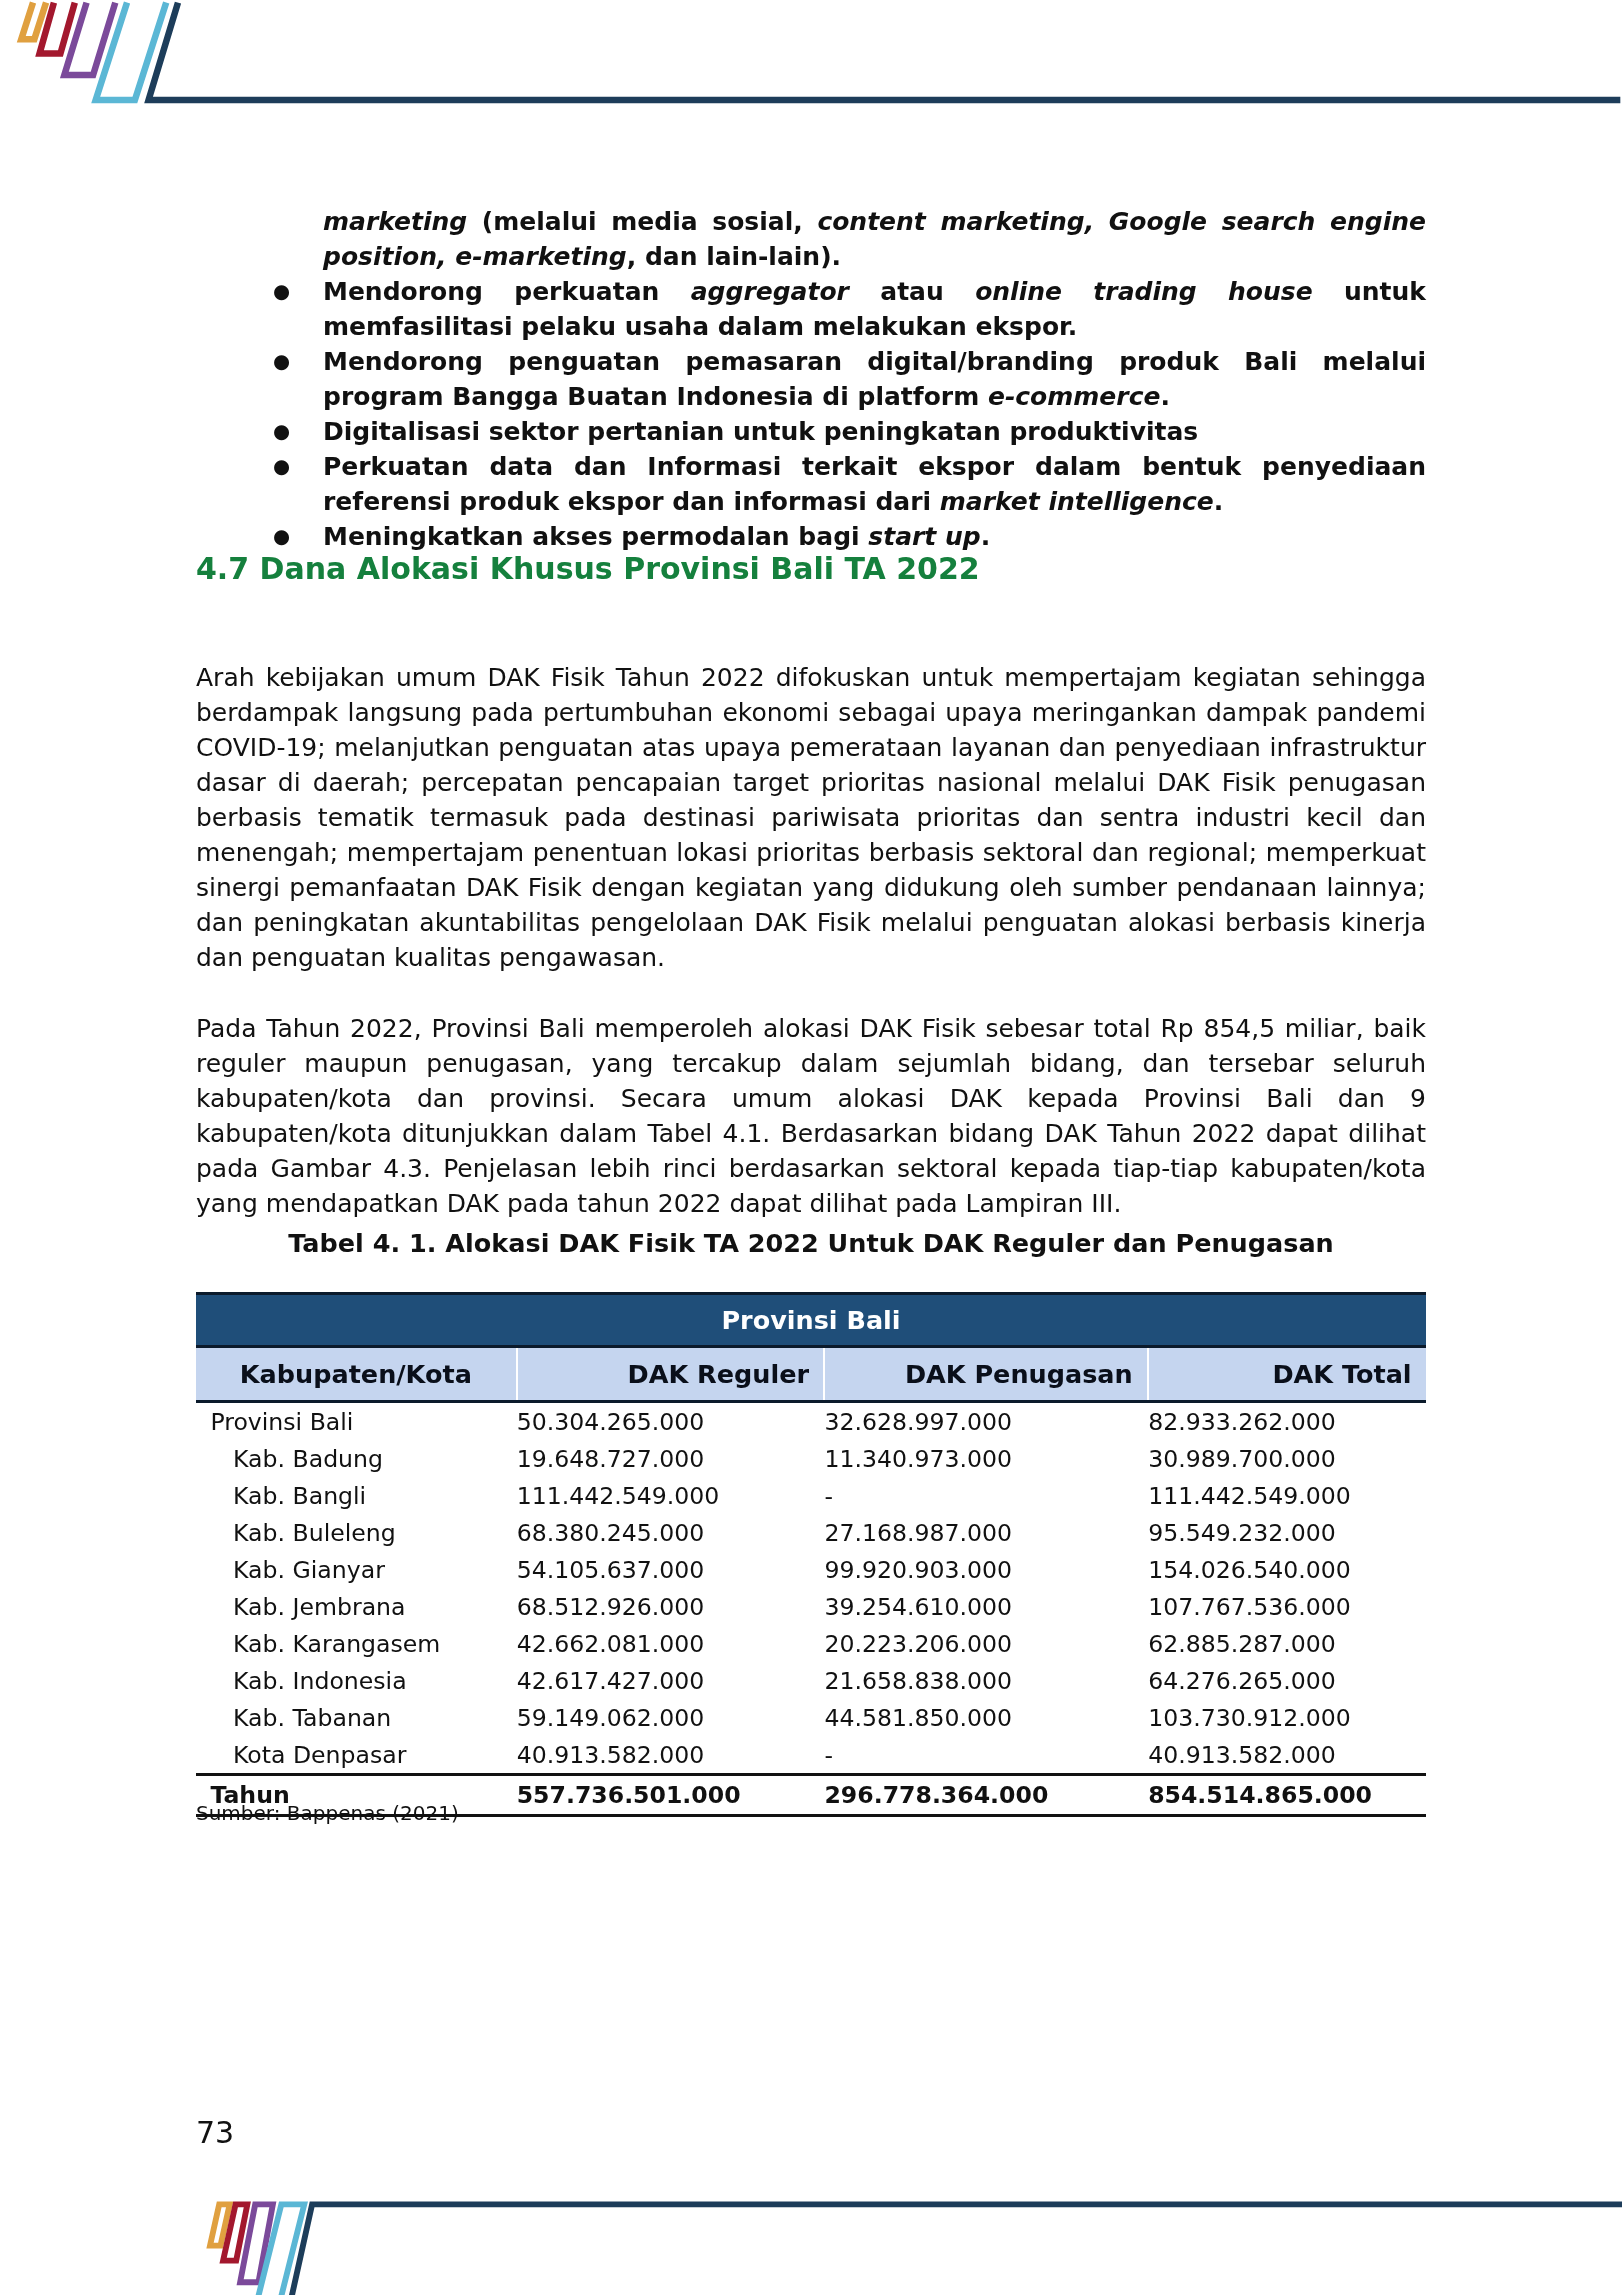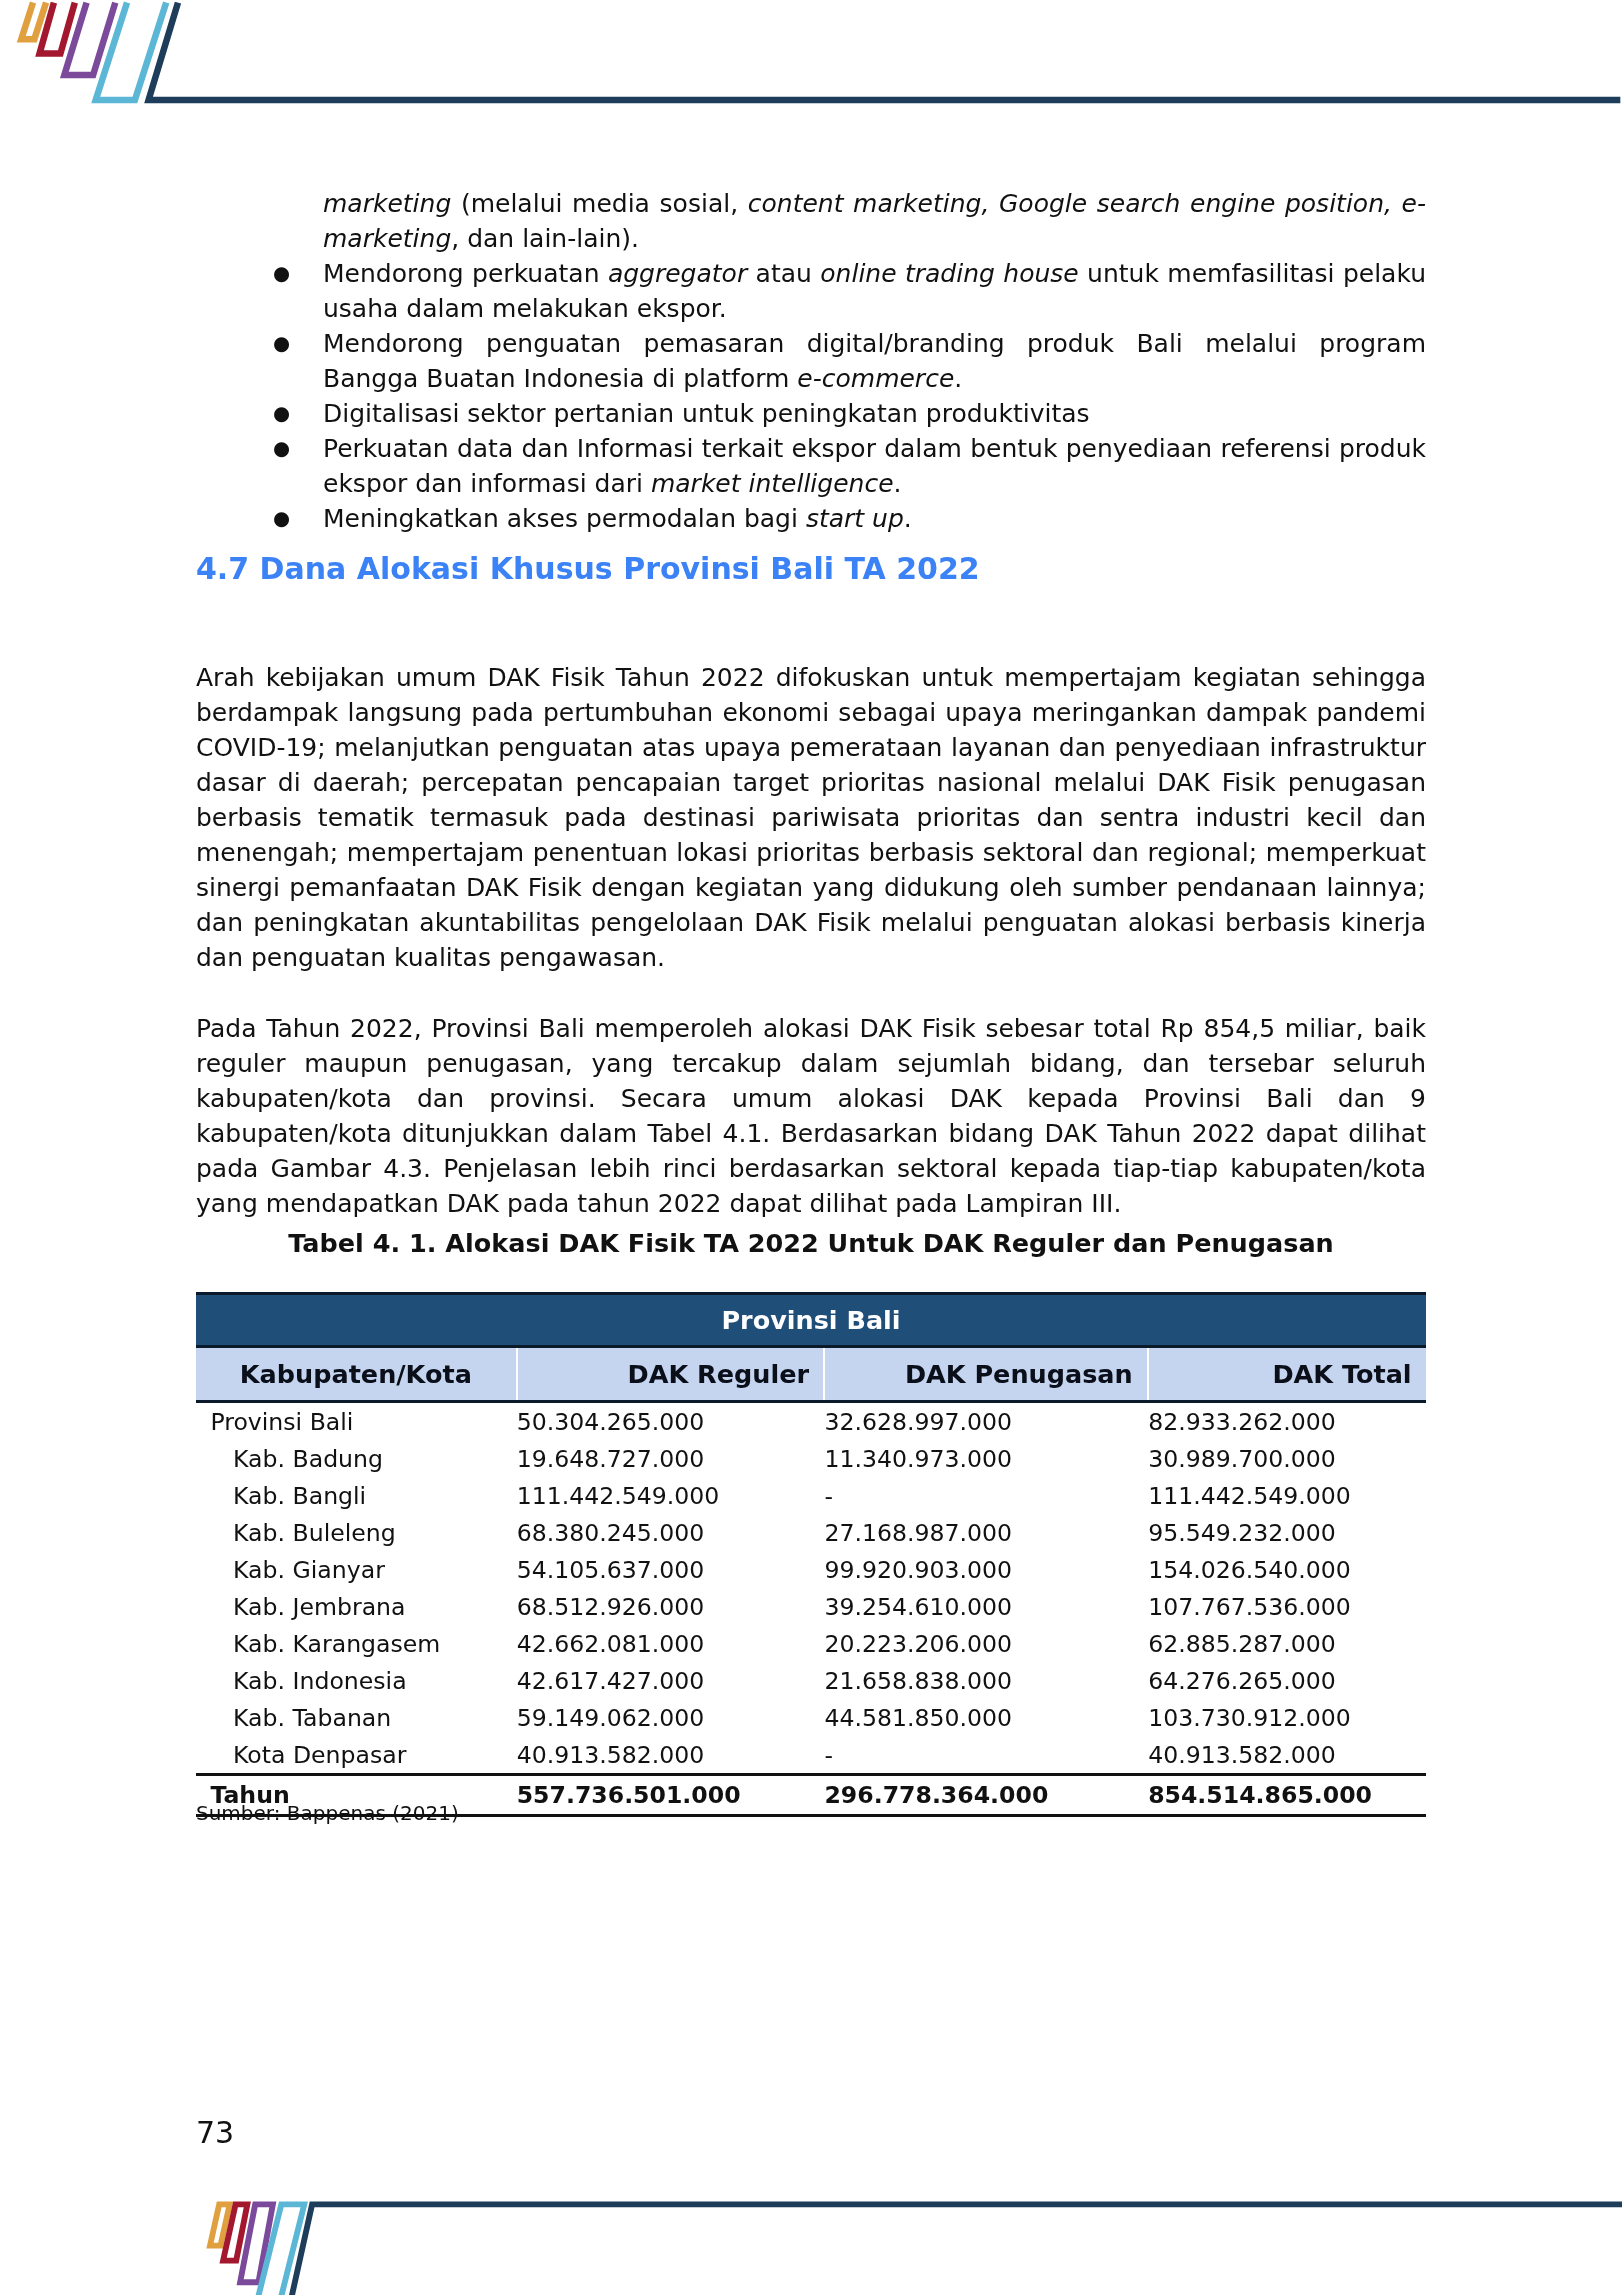--- a/index.html
+++ b/index.html
@@ -3,27 +3,27 @@
 <meta charset="utf-8">
 <style>
   html, body { margin:0; padding:0; background:#ffffff; }
   body { width:1622px; height:2295px; position:relative; overflow:hidden;
          font-family:"DejaVu Sans", "Liberation Sans", sans-serif; color:#111; }
   .deco { position:absolute; left:0; width:1622px; }
   .deco-top { top:0; height:111px; }
   .deco-bottom { top:2186px; height:110px; }
 
   .content { position:absolute; left:196px; width:1230px; }
-  .bullets { top:186px; font-size:25px; line-height:35px; }
+  .bullets { top:204px; font-size:25px; line-height:35px;font-weight:bold; }
   .bullets .cont { padding-left:127px; text-align:justify; }
   .bullet { position:relative; padding-left:127px; text-align:justify; }
   .bullet .dot { position:absolute; left:77px; top:0; font-size:19.6px; }
   i, em { font-style:italic; }
 
-  .section-title { top:551px; font-size:30px; font-weight:bold; color:#3b82f6; }
+  .section-title { top:551px; font-size:30px; font-weight:bold; color:#15803d; }
 
   .para { font-size:25px; line-height:35px; text-align:justify;margin-top:28px; }
   .para1 { top:632px; }
   .para2 { top:983px; }
 
   .caption { top:1228px; left:196px; width:1230px; text-align:center;
              font-size:25.5px; font-weight:bold; }
 
   .dak-table { position:absolute; top:1292px; left:196px; width:1230px;
                border-collapse:collapse; font-size:23.6px; }

